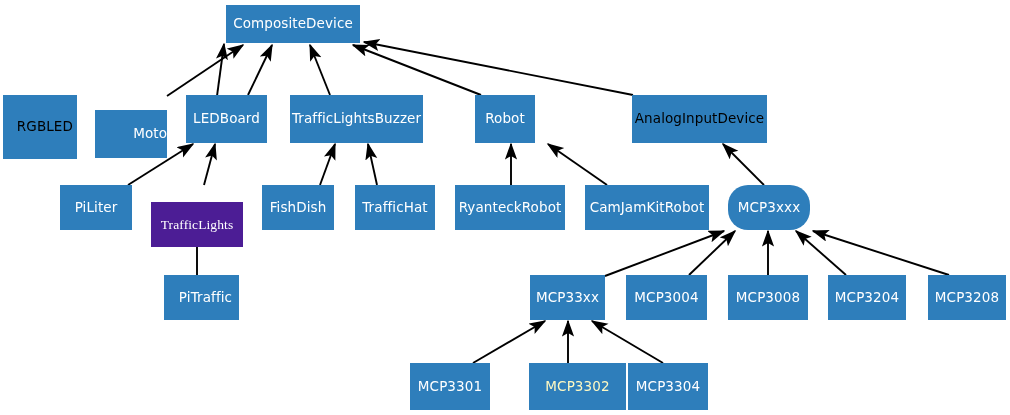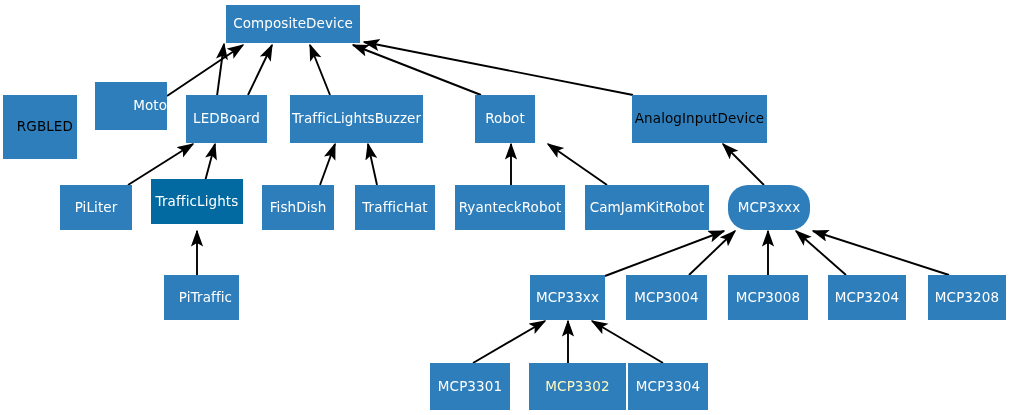--- a/index.html
+++ b/index.html
@@ -81,39 +81,39 @@
       </g>
   </svg>
 
   <div id="node-group">
       <div class="node" style="left: 226px; top: 5px; width: 134px; height: 38px; background: rgb(46, 126, 187); color: rgb(255, 255, 255);">
         <span class="node-label">CompositeDevice</span>
       </div>
       <div class="node" style="left: 3px; top: 95px; width: 74px; height: 64px; background: rgb(46, 126, 187); color: #000000; justify-content: flex-end;">
         <span class="node-label">RGBLED</span>
       </div>
-      <div class="node" style="left: 95px; top: 82px; width: 72px; height: 48px; background: rgb(46, 126, 187); color: rgb(255, 255, 255); padding-left: 44px;">
+      <div class="node" style="left: 95px; top: 110px; width: 72px; height: 48px; background: rgb(46, 126, 187); color: rgb(255, 255, 255); padding-left: 44px;">
         <span class="node-label">Motor</span>
       </div>
       <div class="node" style="left: 186px; top: 95px; width: 81px; height: 48px; background: rgb(46, 126, 187); color: rgb(255, 255, 255);">
         <span class="node-label">LEDBoard</span>
       </div>
       <div class="node" style="left: 290px; top: 95px; width: 133px; height: 48px; background: rgb(46, 126, 187); color: rgb(255, 255, 255);">
         <span class="node-label">TrafficLightsBuzzer</span>
       </div>
       <div class="node" style="left: 475px; top: 95px; width: 60px; height: 48px; background: rgb(46, 126, 187); color: rgb(255, 255, 255);">
         <span class="node-label">Robot</span>
       </div>
       <div class="node" style="left: 632px; top: 95px; width: 135px; height: 48px; background: rgb(46, 126, 187); color: #000000;">
         <span class="node-label">AnalogInputDevice</span>
       </div>
       <div class="node" style="left: 60px; top: 185px; width: 72px; height: 45px; background: rgb(46, 126, 187); color: rgb(255, 255, 255);">
         <span class="node-label">PiLiter</span>
       </div>
-      <div class="node" style="left: 151px; top: 179px; width: 92px; height: 45px; background: #0369a1; color: rgb(255, 255, 255);">
+      <div class="node" style="left: 151px; top: 202px; width: 92px; height: 45px; background: #4c1d95; color: rgb(255, 255, 255); font-family: Liberation Serif, serif;">
         <span class="node-label">TrafficLights</span>
       </div>
       <div class="node" style="left: 262px; top: 185px; width: 72px; height: 45px; background: rgb(46, 126, 187); color: rgb(255, 255, 255);">
         <span class="node-label">FishDish</span>
       </div>
       <div class="node" style="left: 355px; top: 185px; width: 80px; height: 45px; background: rgb(46, 126, 187); color: rgb(255, 255, 255);">
         <span class="node-label">TrafficHat</span>
       </div>
       <div class="node" style="left: 455px; top: 185px; width: 110px; height: 45px; background: rgb(46, 126, 187); color: rgb(255, 255, 255);">
         <span class="node-label">RyanteckRobot</span>
@@ -135,21 +135,21 @@
       </div>
       <div class="node" style="left: 728px; top: 275px; width: 80px; height: 45px; background: rgb(46, 126, 187); color: rgb(255, 255, 255);">
         <span class="node-label">MCP3008</span>
       </div>
       <div class="node" style="left: 828px; top: 275px; width: 78px; height: 45px; background: rgb(46, 126, 187); color: rgb(255, 255, 255);">
         <span class="node-label">MCP3204</span>
       </div>
       <div class="node" style="left: 928px; top: 275px; width: 78px; height: 45px; background: rgb(46, 126, 187); color: rgb(255, 255, 255);">
         <span class="node-label">MCP3208</span>
       </div>
-      <div class="node" style="left: 430px; top: 363px; width: 80px; height: 47px; background: rgb(46, 126, 187); color: rgb(255, 255, 255);">
+      <div class="node" style="left: 410px; top: 363px; width: 80px; height: 47px; background: rgb(46, 126, 187); color: rgb(255, 255, 255);">
         <span class="node-label">MCP3301</span>
       </div>
       <div class="node" style="left: 529px; top: 363px; width: 97px; height: 47px; background: rgb(46, 126, 187); color: #fef9c3; justify-content: center;">
         <span class="node-label">MCP3302</span>
       </div>
       <div class="node" style="left: 628px; top: 363px; width: 80px; height: 47px; background: rgb(46, 126, 187); color: rgb(255, 255, 255);">
         <span class="node-label">MCP3304</span>
       </div>
     </div>
 

